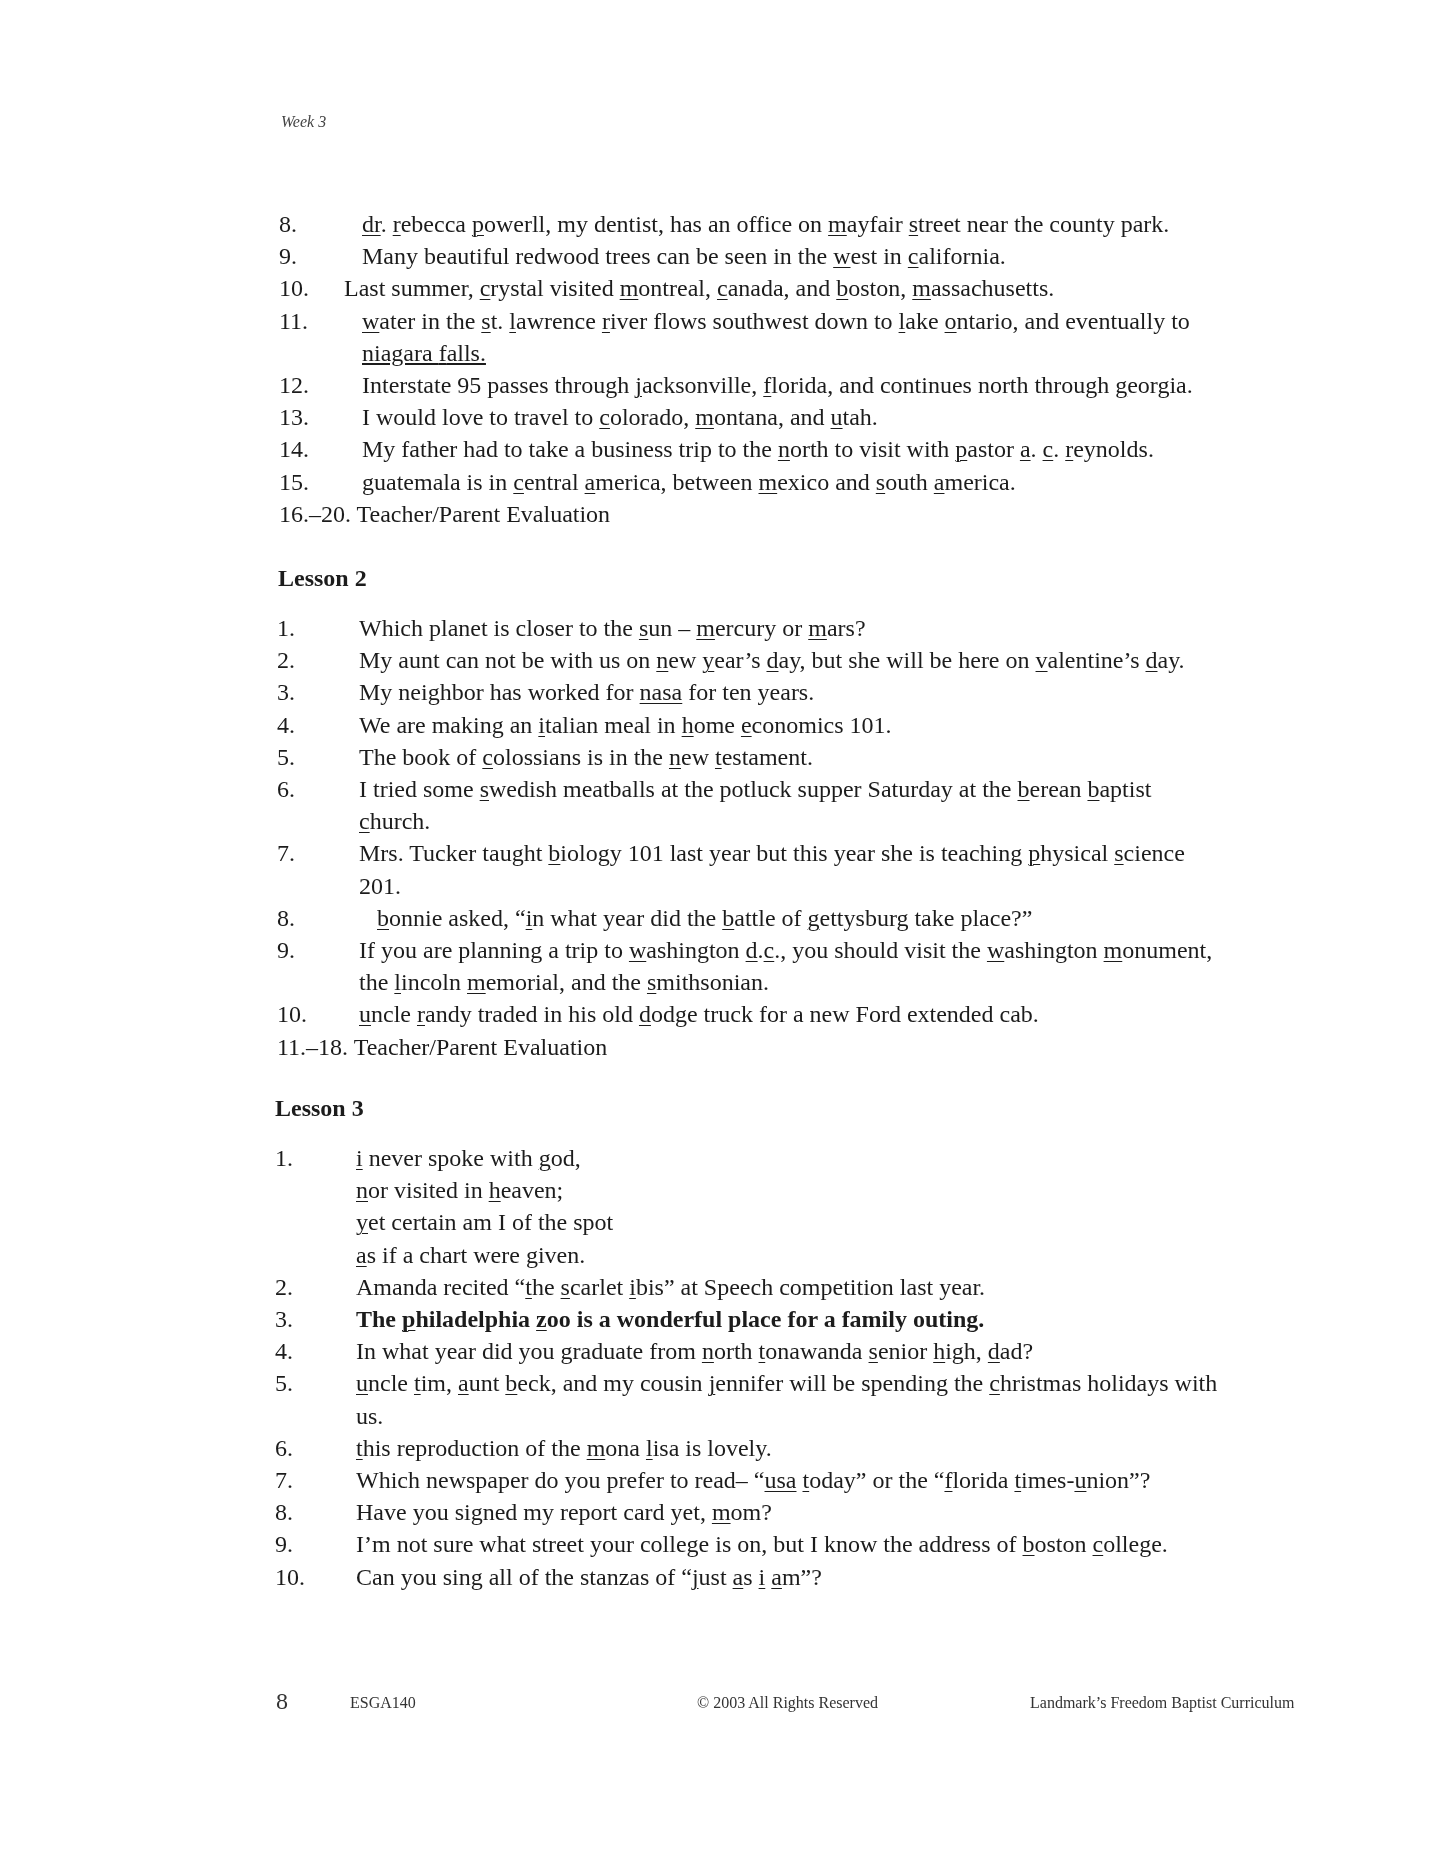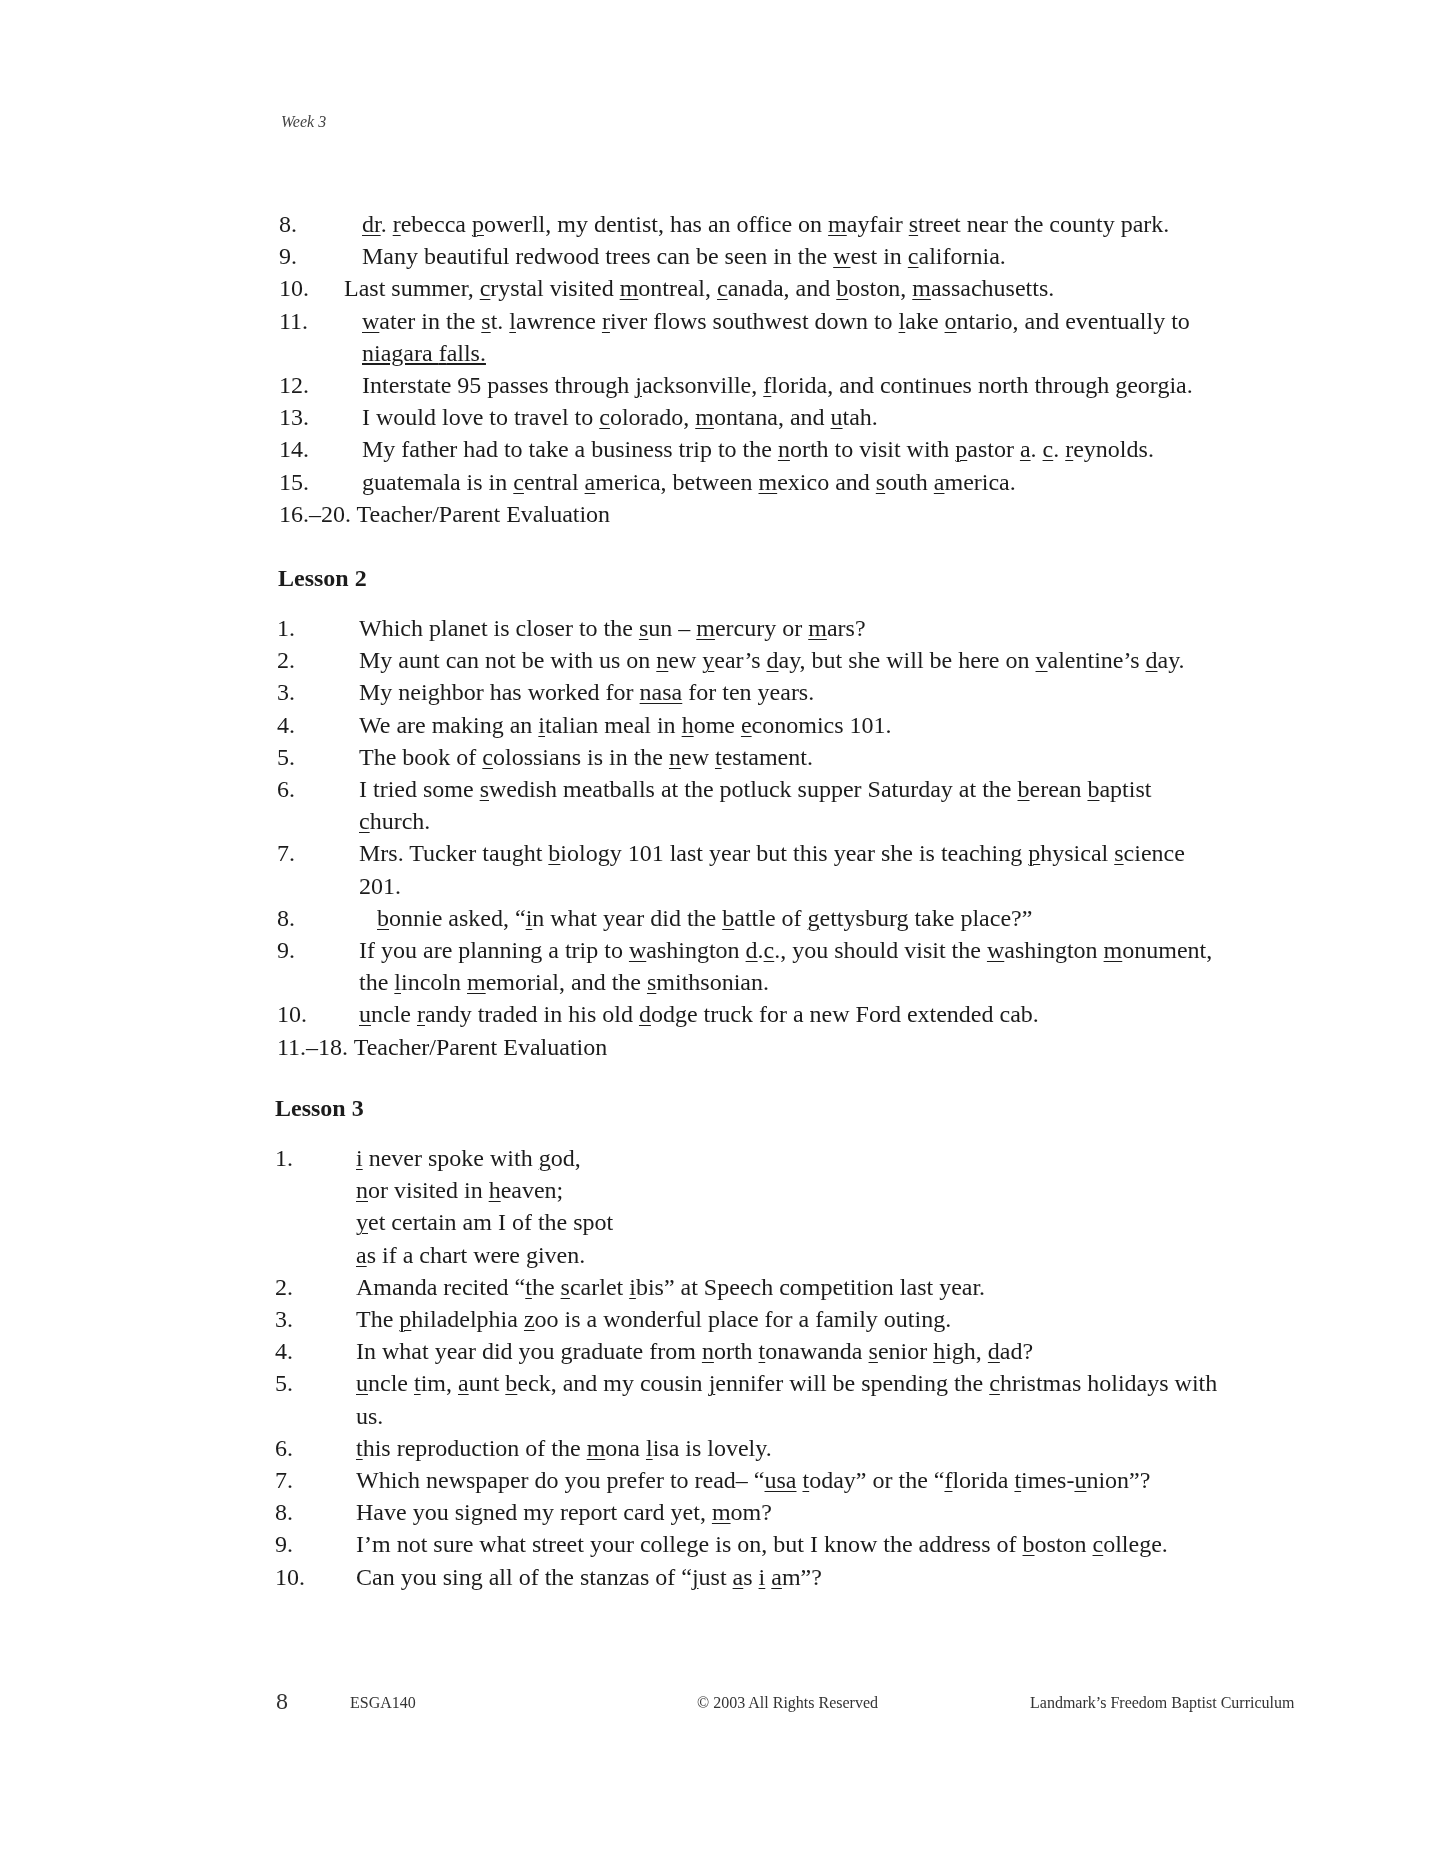--- a/index.html
+++ b/index.html
@@ -150,21 +150,21 @@
       </div>
       <div class="row" style="top: 96.6px;">
         <span class="txt" style="left: 356px;"><u>a</u>s if a chart were given.</span>
       </div>
       <div class="row" style="top: 128.8px;">
         <span class="num" style="left: 275px;">2.</span>
         <span class="txt" style="left: 356px;">Amanda recited “<u>t</u>he <u>s</u>carlet <u>i</u>bis” at Speech competition last year.</span>
       </div>
       <div class="row" style="top: 161px;">
         <span class="num" style="left: 275px;">3.</span>
-        <span class="txt" style="left: 356px;">The <u>p</u>hiladelphia <u>z</u>oo is a wonderful place for a family outing.</span>
+        <span class="txt" style="left: 356px; font-weight: bold;">The <u>p</u>hiladelphia <u>z</u>oo is a wonderful place for a family outing.</span>
       </div>
       <div class="row" style="top: 193.2px;">
         <span class="num" style="left: 275px;">4.</span>
         <span class="txt" style="left: 356px;">In what year did you graduate from <u>n</u>orth <u>t</u>onawanda <u>s</u>enior <u>h</u>igh, <u>d</u>ad?</span>
       </div>
       <div class="row" style="top: 225.4px;">
         <span class="num" style="left: 275px;">5.</span>
         <span class="txt" style="left: 356px;"><u>u</u>ncle <u>t</u>im, <u>a</u>unt <u>b</u>eck, and my cousin <u>j</u>ennifer will be spending the <u>c</u>hristmas holidays with</span>
       </div>
       <div class="row" style="top: 257.6px;">

